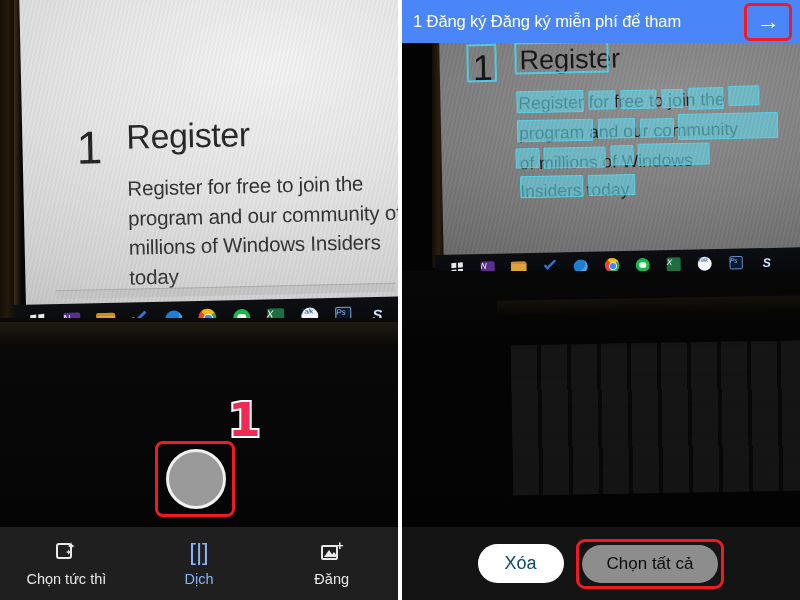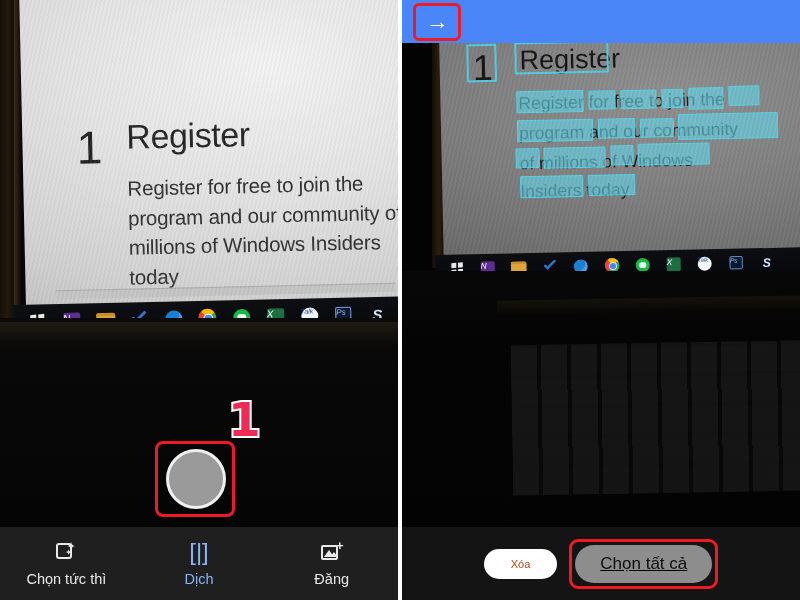--- a/index.html
+++ b/index.html
@@ -187,23 +187,23 @@
             background:
               repeating-linear-gradient(90deg, rgba(25,25,25,.9) 0 26px, rgba(8,8,8,.9) 26px 30px),
               repeating-linear-gradient(0deg, rgba(22,22,22,.85) 0 26px, rgba(6,6,6,.9) 26px 30px);
             opacity:.85; transform:rotate(-1deg); }
   .r-laptop-edge{ position:absolute; left:95px; top:255px; width:310px; height:14px;
             background:linear-gradient(180deg,#15120c,#080705); transform:rotate(-1deg); }
 
   
   .btnbar { position:absolute; left:0; bottom:0; width:398px; height:73px;
             background:#141414; display:flex; align-items:center; justify-content:center; gap:12px; }
-  .btn-del{ background:#ffffff; color:#c2410c; font-size:11px; border-radius:20px;
+  .btn-del{ background:#ffffff; color:#0c4a6e; font-size:18px; border-radius:20px;
             padding:9px 27px; }
-  .sel-wrap{ position:relative; padding:6px;text-decoration:underline; }
+  .sel-wrap{ position:relative; padding:6px; }
   .sel-box { position:absolute; left:0; top:0; right:0; bottom:0;
             border:3px solid #ef1b24; border-radius:9px; }
   .btn-sel{ background:#8d8d8d; color:#0c0c0c; font-size:17px; border-radius:20px;
             padding:9px 25px; }
 </style>
 </head>
 <body>
 
 <div id="root">
 
@@ -297,20 +297,21 @@
         <span>Đăng</span>
       </div>
     </div>
   </div>
 
   <div class="divider"></div>
 
   <div class="panel" id="panel-right">
 
     <div class="topbar">
+      <div class="topbar-text">1 Đăng ký Đăng ký miễn phí để tham</div>
       <div class="arrow-wrap">
         <div class="arrow-btn">→</div>
         <div class="arrow-box"></div>
       </div>
     </div>
 
     <div class="photo">
 
       <div class="r-bezel"></div>
 

